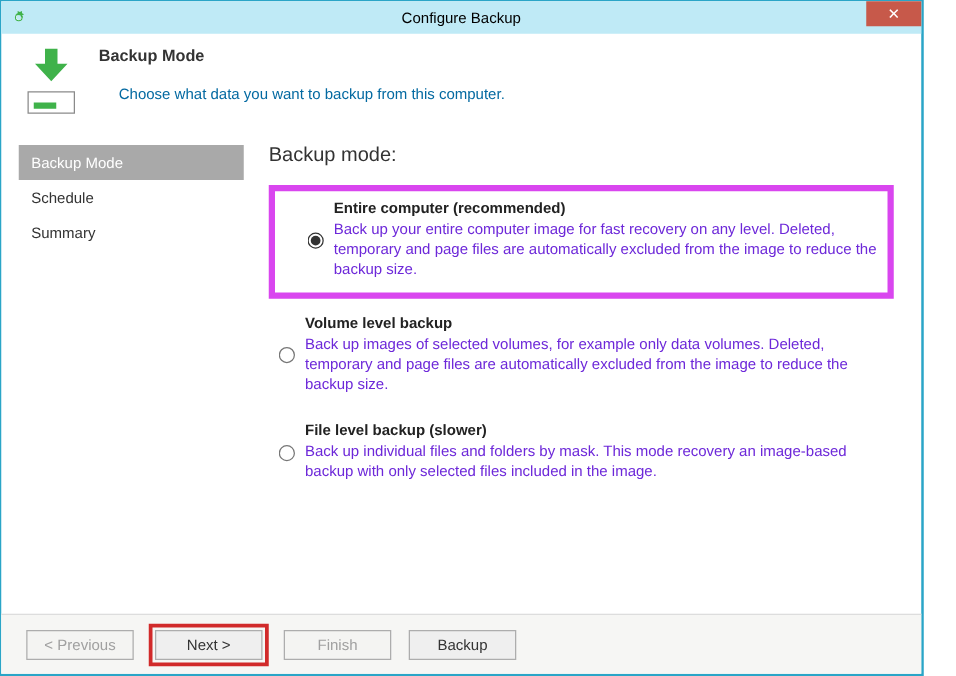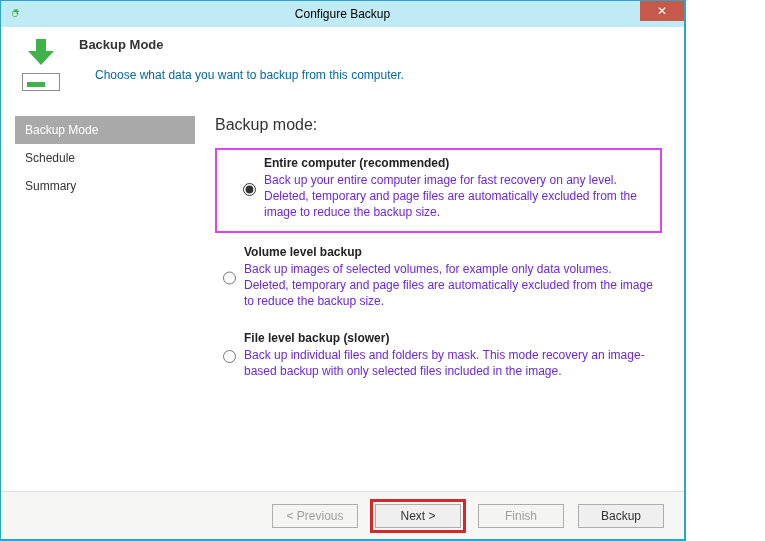--- a/index.html
+++ b/index.html
@@ -6,21 +6,21 @@
   body {
     margin: 0;
     font-family: "Segoe UI", Tahoma, sans-serif;
     font-size: 12px;
     background: #fff;
     width: 765px;
     height: 541px;
     overflow: hidden;
   }
   .window {
-    width: 686px;
+    width: 739px;
     height: 541px;
     border: 1px solid #2aa5c7;
     border-right: 2px solid #2aa5c7;
     border-bottom: 2px solid #2aa5c7;
     display: flex;
     flex-direction: column;
     background: #fff;
   }
   .titlebar {
     height: 26px;
@@ -124,21 +124,21 @@
     color:#333;
     margin-bottom:14px;
   }
   .option {
     display:flex;
     gap:8px;
     padding: 6px 8px 10px 8px;
     margin-bottom: 6px;
   }
   .option.highlight {
-    border: 2px solid #d946ef;
+    border: 5px solid #d946ef;
     padding-left: 26px;
   }
   .option input[type=radio]{
     margin:2px 0 0 0;
     accent-color:#333;
   }
   .opt-body .label{
     font-weight:bold;
     font-size:12px;
     color:#222;
@@ -148,21 +148,20 @@
     font-size:12px;
     color:#6d28d9;
     line-height:1.35;
   }
   .footer {
     height: 48px;
     border-top:1px solid #ddd;
     background:#f6f6f4;
     display:flex;
     align-items:center;
-    justify-content:flex-end;
     padding: 16px 18px;
     gap:10px;
   }
   button.nav {
     height:24px;
     width:86px;
     font-size:12px;
     font-family:inherit;
     border:1px solid #adadad;
     background:#efefef;

